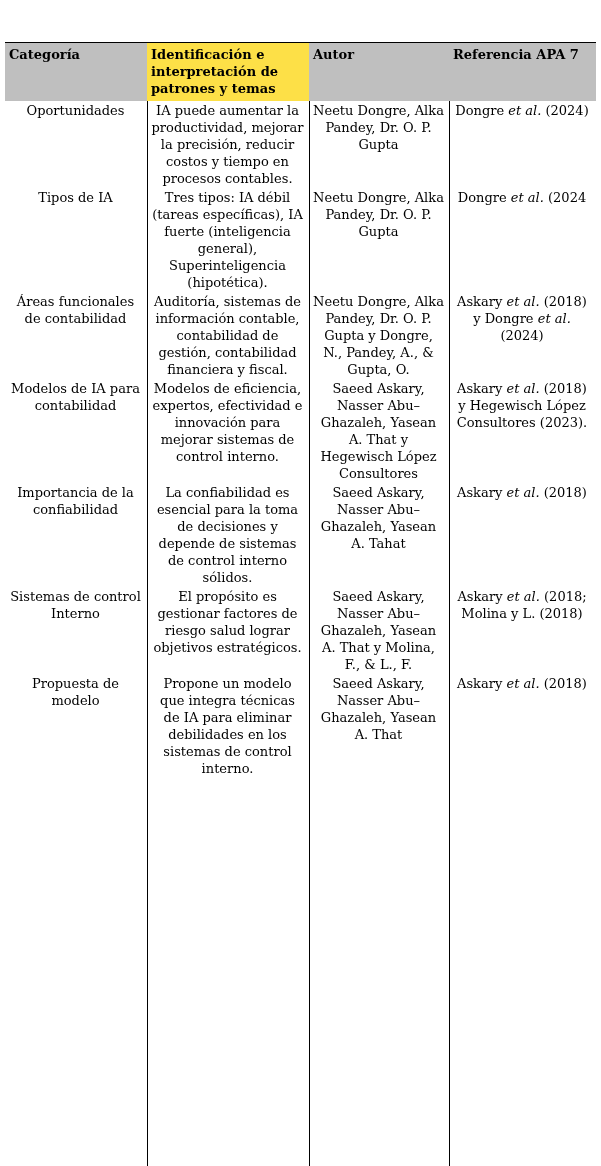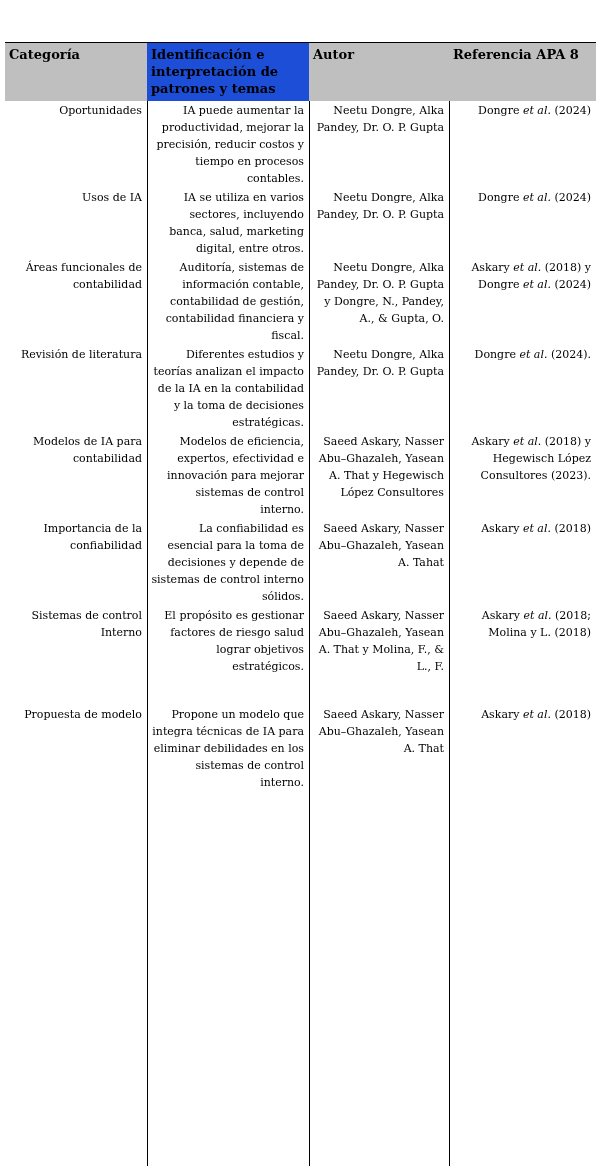--- a/index.html
+++ b/index.html
@@ -45,23 +45,23 @@
   th {
     background: #bfbfbf;
     font-weight: bold;
     font-size: 13px;
     line-height: 17px;
     text-align: left;
     vertical-align: top;
     padding: 3px 5px 4px 4px;
   }
   td {
-    font-size: 11px;
+    font-size: 13px;
     line-height: 17px;
-    text-align: right;
+    text-align: center;
     vertical-align: top;
     padding: 1px 5px 1px 4px;
     word-wrap: break-word;
     margin-left: 20px;
   }
   
   tbody tr:nth-child(7) td  { padding-bottom: 30px; }
   tbody tr:nth-child(9) td  { padding-bottom: 6px; }
   tbody tr:nth-child(10) td { padding-bottom: 68px; }
 
@@ -79,55 +79,49 @@
   <table class="lit-table">
     <colgroup>
       <col class="c1">
         <col class="c2">
         <col class="c3">
         <col class="c4">
     </colgroup>
     <thead>
       <tr>
         <th style="background: rgb(191, 191, 191);">Categoría</th>
-        <th style="background: #1d4ed8;">Identificación e interpretación de patrones y temas</th>
+        <th style="background: #fde047;">Identificación e interpretación de patrones y temas</th>
         <th style="background: rgb(191, 191, 191);">Autor</th>
-        <th style="background: rgb(191, 191, 191);">Referencia APA 8</th>
+        <th style="background: rgb(191, 191, 191);">Referencia APA 7</th>
       </tr>
     </thead>
     <tbody id="body-rows">
     <tr>
       <td>Oportunidades</td>
       <td>IA puede aumentar la productividad, mejorar la precisión, reducir costos y tiempo en procesos contables.</td>
       <td>Neetu Dongre, Alka Pandey, Dr. O. P. Gupta</td>
       <td>Dongre <i>et al.</i> (2024)</td>
     </tr>
 
 
+    <tr>
+      <td>Tipos de IA</td>
+      <td>Tres tipos: IA débil (tareas específicas), IA fuerte (inteligencia general), Superinteligencia (hipotética).</td>
+      <td>Neetu Dongre, Alka Pandey, Dr. O. P. Gupta</td>
+      <td>Dongre <i>et al.</i> (2024</td>
+    </tr>
 
-    <tr>
-      <td>Usos de IA</td>
-      <td>IA se utiliza en varios sectores, incluyendo banca, salud, marketing digital, entre otros.</td>
-      <td>Neetu Dongre, Alka Pandey, Dr. O. P. Gupta</td>
-      <td>Dongre <i>et al.</i> (2024)</td>
-    </tr>
 
     <tr>
       <td>Áreas funcionales de contabilidad</td>
       <td>Auditoría, sistemas de información contable, contabilidad de gestión, contabilidad financiera y fiscal.</td>
       <td>Neetu Dongre, Alka Pandey, Dr. O. P. Gupta y Dongre, N., Pandey, A., &amp; Gupta, O.</td>
       <td>Askary <i>et al.</i> (2018) y Dongre <i>et al.</i> (2024)</td>
     </tr>
 
-    <tr>
-      <td>Revisión de literatura</td>
-      <td>Diferentes estudios y teorías analizan el impacto de la IA en la contabilidad y la toma de decisiones estratégicas.</td>
-      <td>Neetu Dongre, Alka Pandey, Dr. O. P. Gupta</td>
-      <td>Dongre <i>et al.</i> (2024).</td>
-    </tr>
 
     <tr>
       <td>Modelos de IA para contabilidad</td>
       <td>Modelos de eficiencia, expertos, efectividad e innovación para mejorar sistemas de control interno.</td>
       <td>Saeed Askary, Nasser Abu–Ghazaleh, Yasean A. That y Hegewisch López Consultores</td>
       <td>Askary <i>et al.</i> (2018) y Hegewisch López Consultores (2023).</td>
     </tr>
 
     <tr>
       <td>Importancia de la confiabilidad</td>

